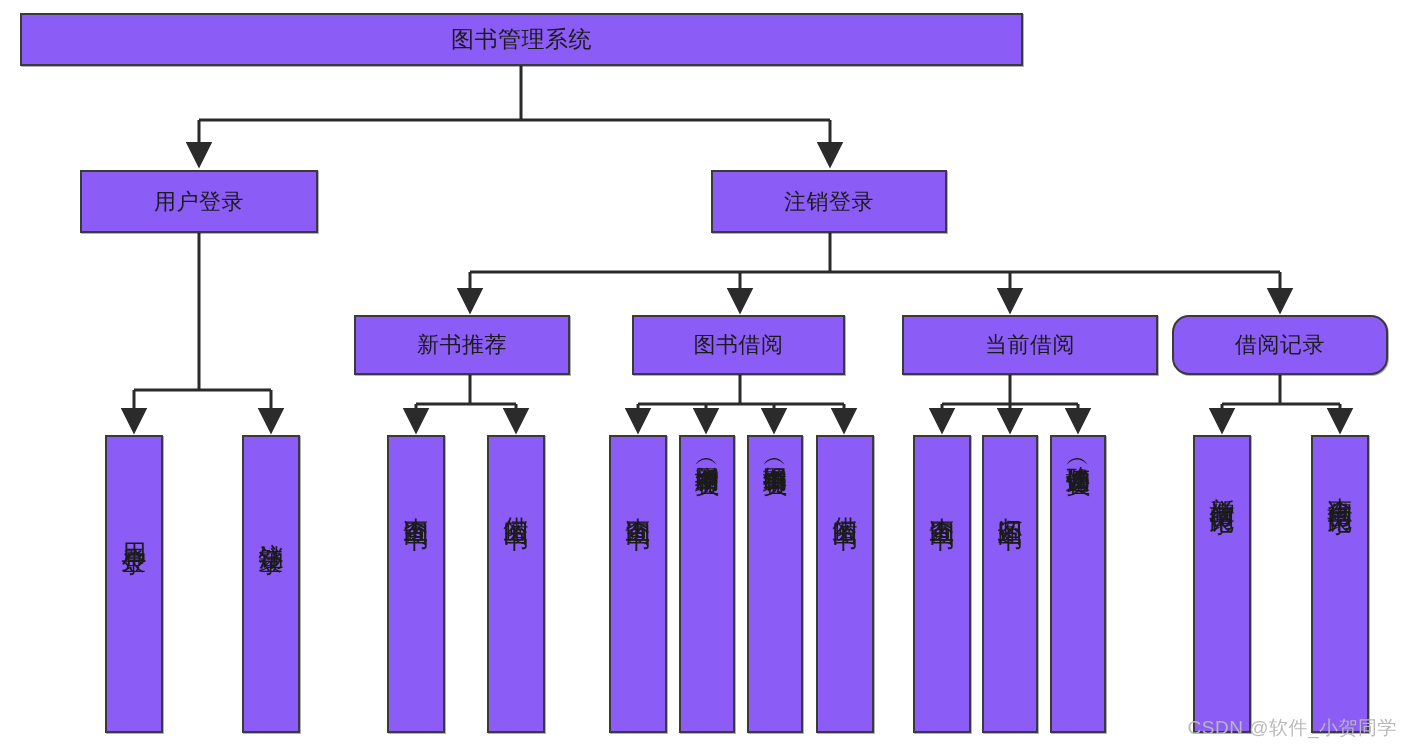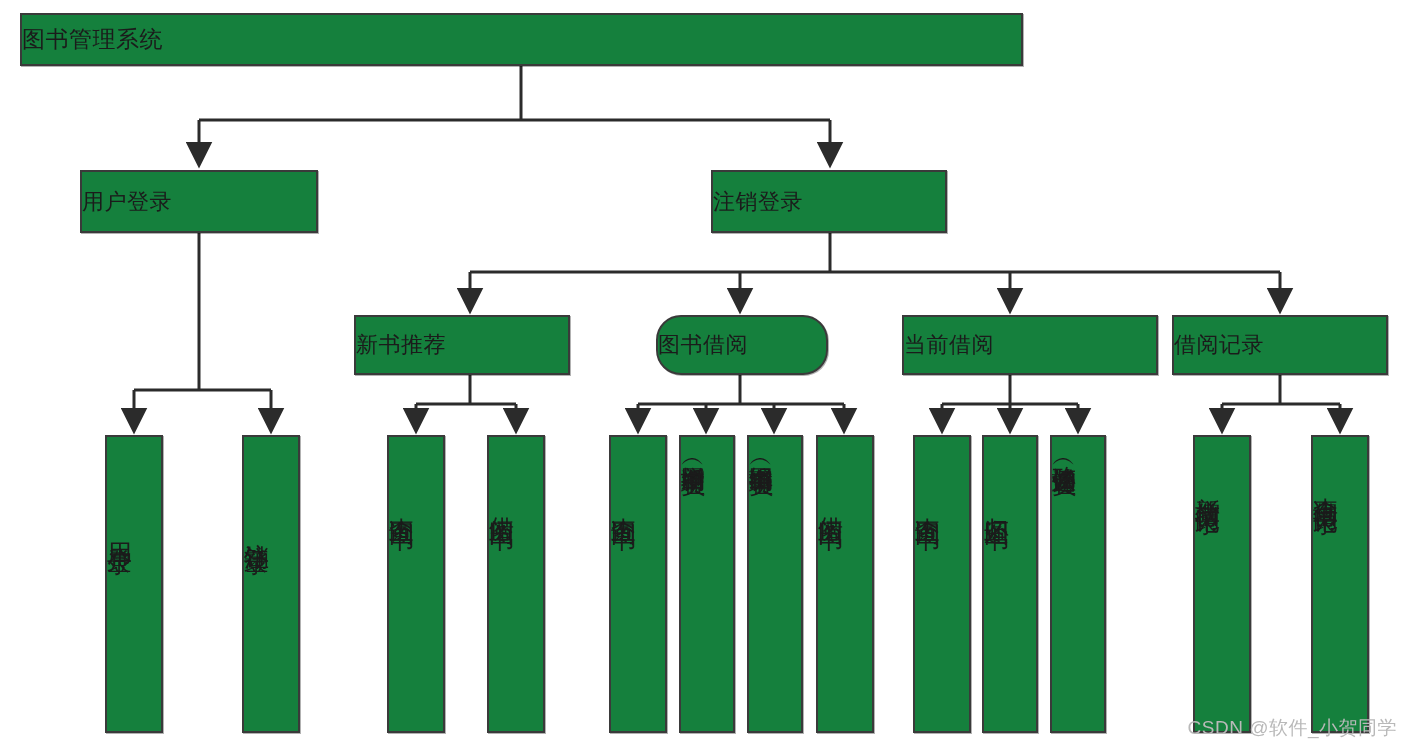--- a/index.html
+++ b/index.html
@@ -22,26 +22,26 @@
     position: absolute;
     left: 0;
     top: 0;
     width: 1405px;
     height: 747px;
     pointer-events: none;
   }
   .node {
     position: absolute;
     box-sizing: border-box;
-    background: #15803d;
+    background: #8b5cf6;
     border: 2px solid #3a3a3a;
     box-shadow: 1px 1px 0 rgba(0,0,0,0.30);
     display: flex;
     align-items: center;
-    justify-content: flex-start;
+    justify-content: center;
     color: #1b1b1b;
     z-index: 2;
   }
   .node-label {
     display: block;
     text-align: center;
     line-height: 1.18;
     letter-spacing: 0.5px;
     white-space: nowrap;
   }
@@ -158,29 +158,29 @@
   </div>
 
   <div class="node h" style="left:711px; top:170px; width:236px; height:63px;">
     <span class="node-label">注销登录</span>
   </div>
 
   <div class="node h" style="left:354px; top:315px; width:216px; height:60px;">
     <span class="node-label">新书推荐</span>
   </div>
 
-  <div class="node h" style="left:656px; top:315px; width:172px; height:60px;border-radius:25px;">
+  <div class="node h" style="left:632px; top:315px; width:213px; height:60px;">
     <span class="node-label">图书借阅</span>
   </div>
 
   <div class="node h" style="left:902px; top:315px; width:256px; height:60px;">
     <span class="node-label">当前借阅</span>
   </div>
 
-  <div class="node h" style="left:1172px; top:315px; width:216px; height:60px;">
+  <div class="node h" style="left:1172px; top:315px; width:216px; height:60px;border-radius:17px;">
     <span class="node-label">借阅记录</span>
   </div>
 
   <div class="node v short-text" style="left:105px; top:435px; width:58px; height:298px;">
     <span class="node-label">用户登录</span>
   </div>
 
   <div class="node v short-text" style="left:242px; top:435px; width:58px; height:298px;">
     <span class="node-label">注销登录</span>
   </div>

